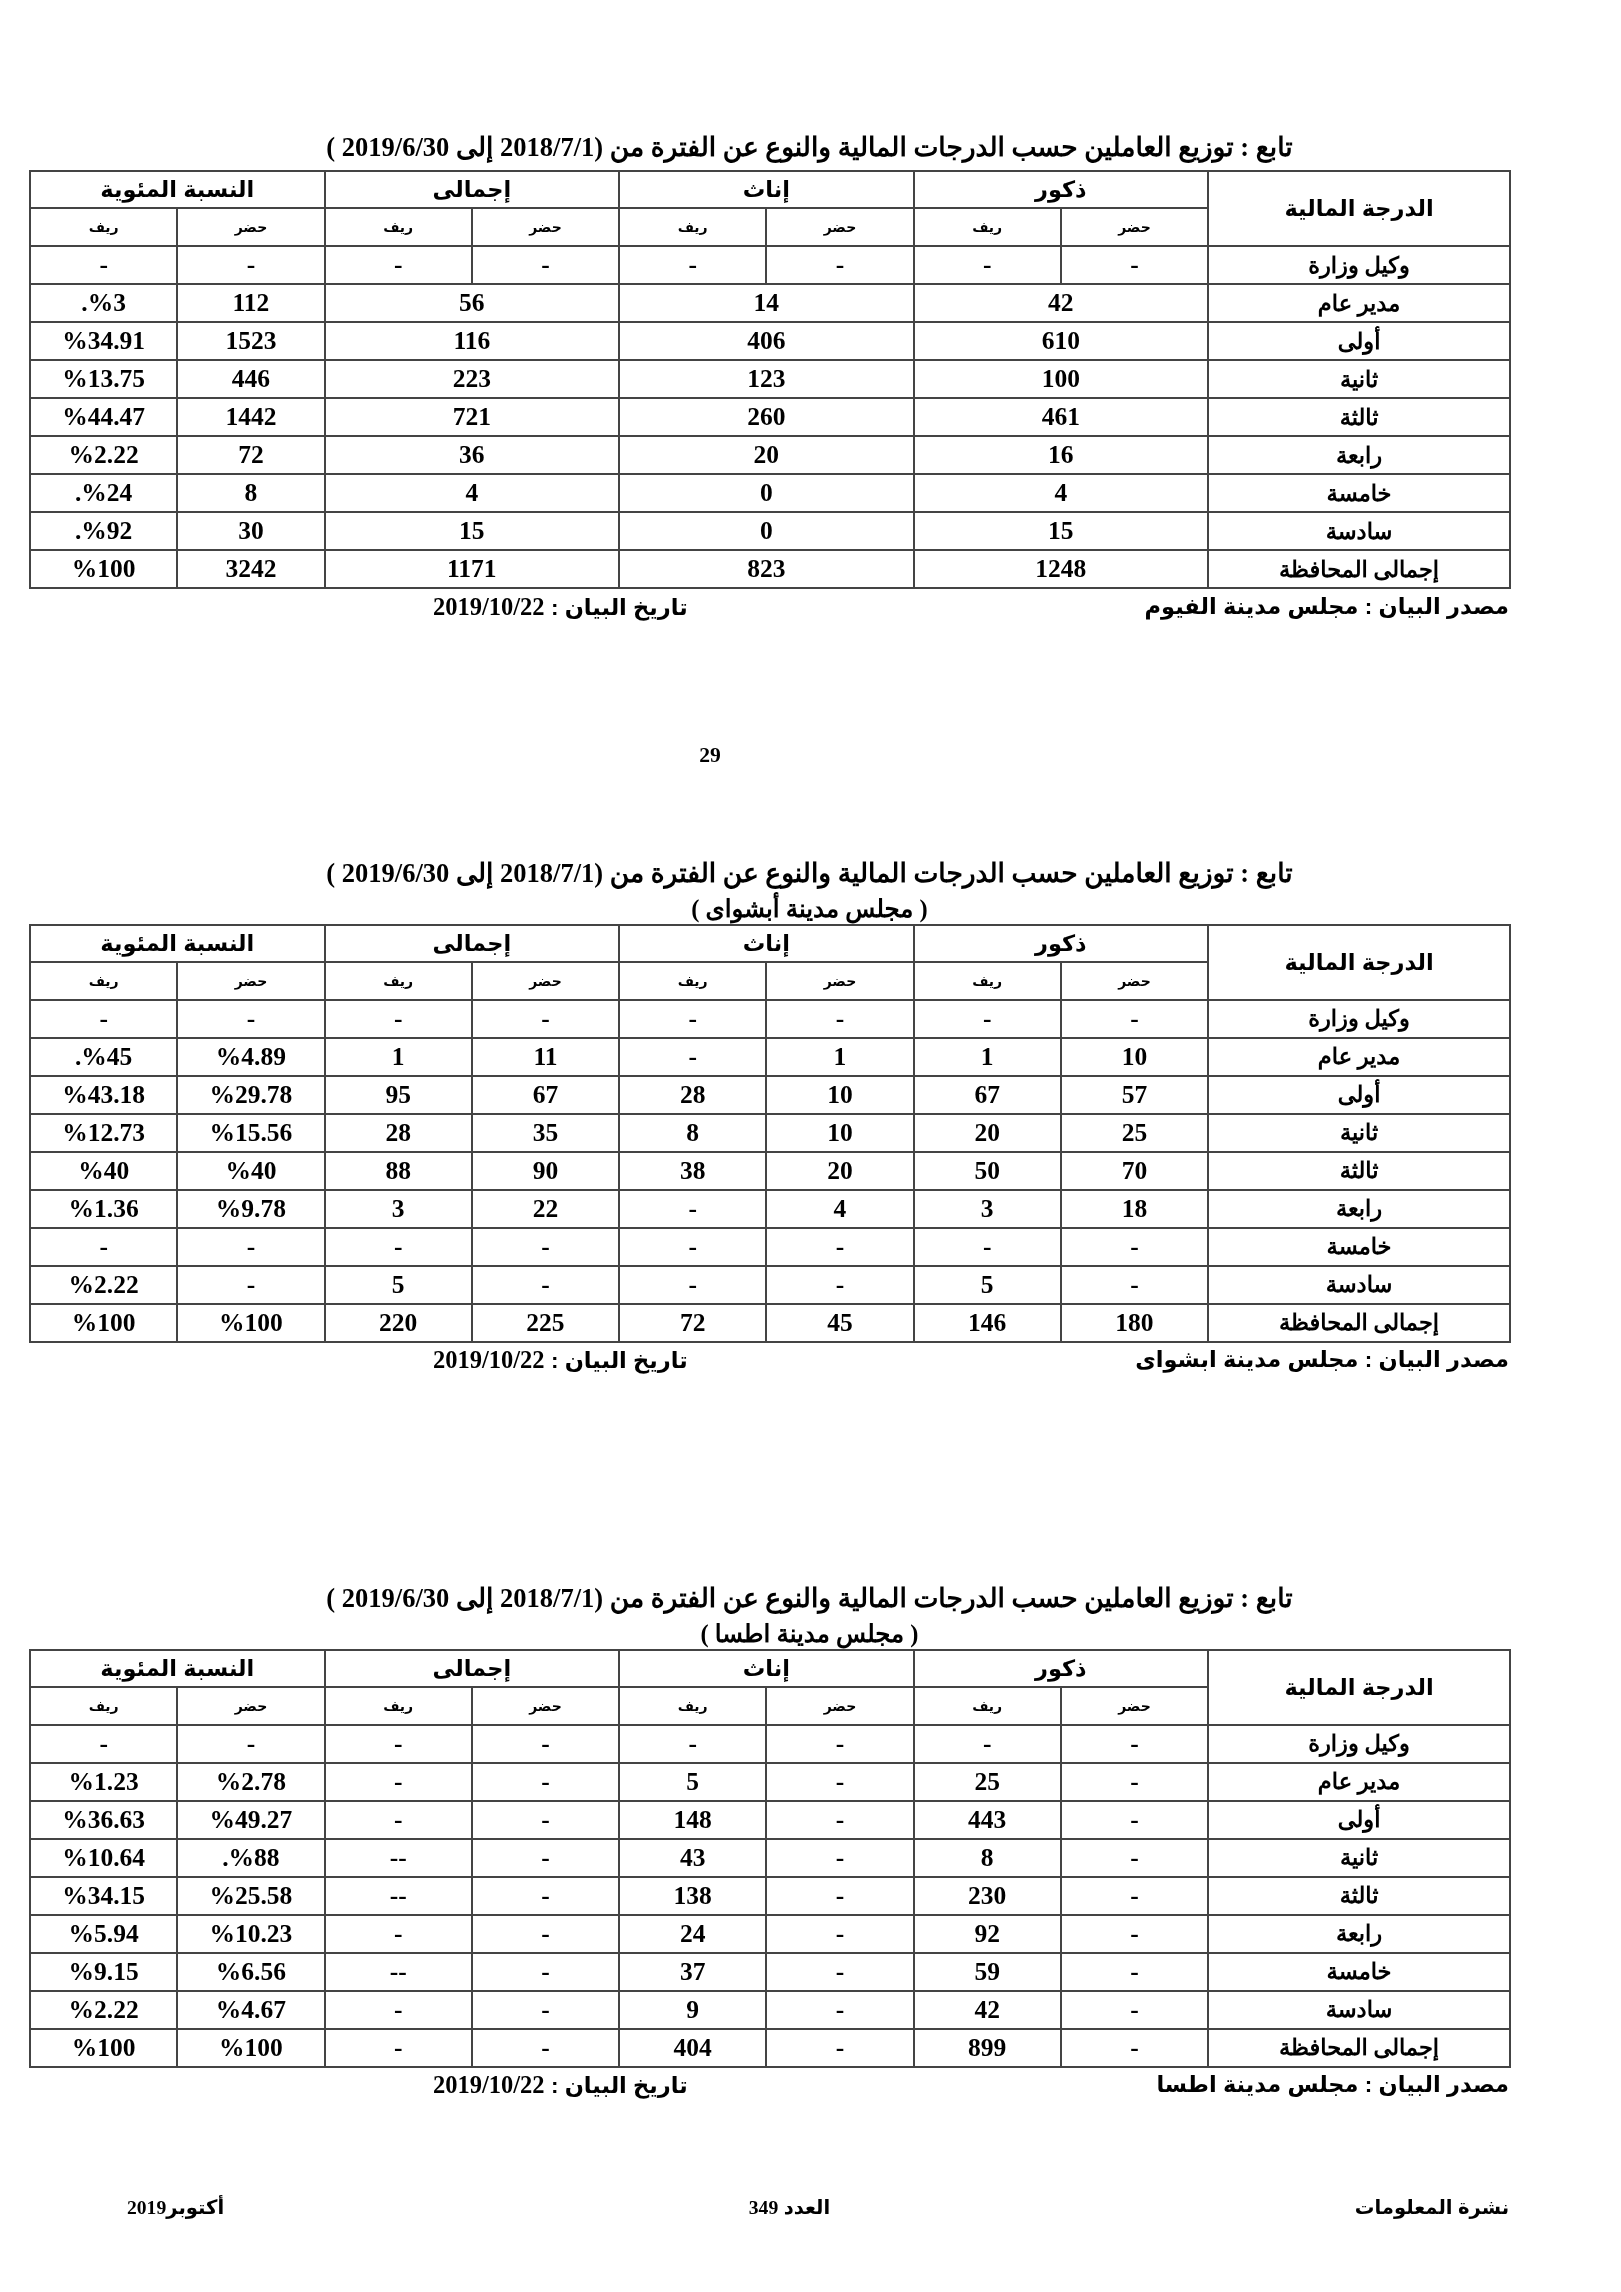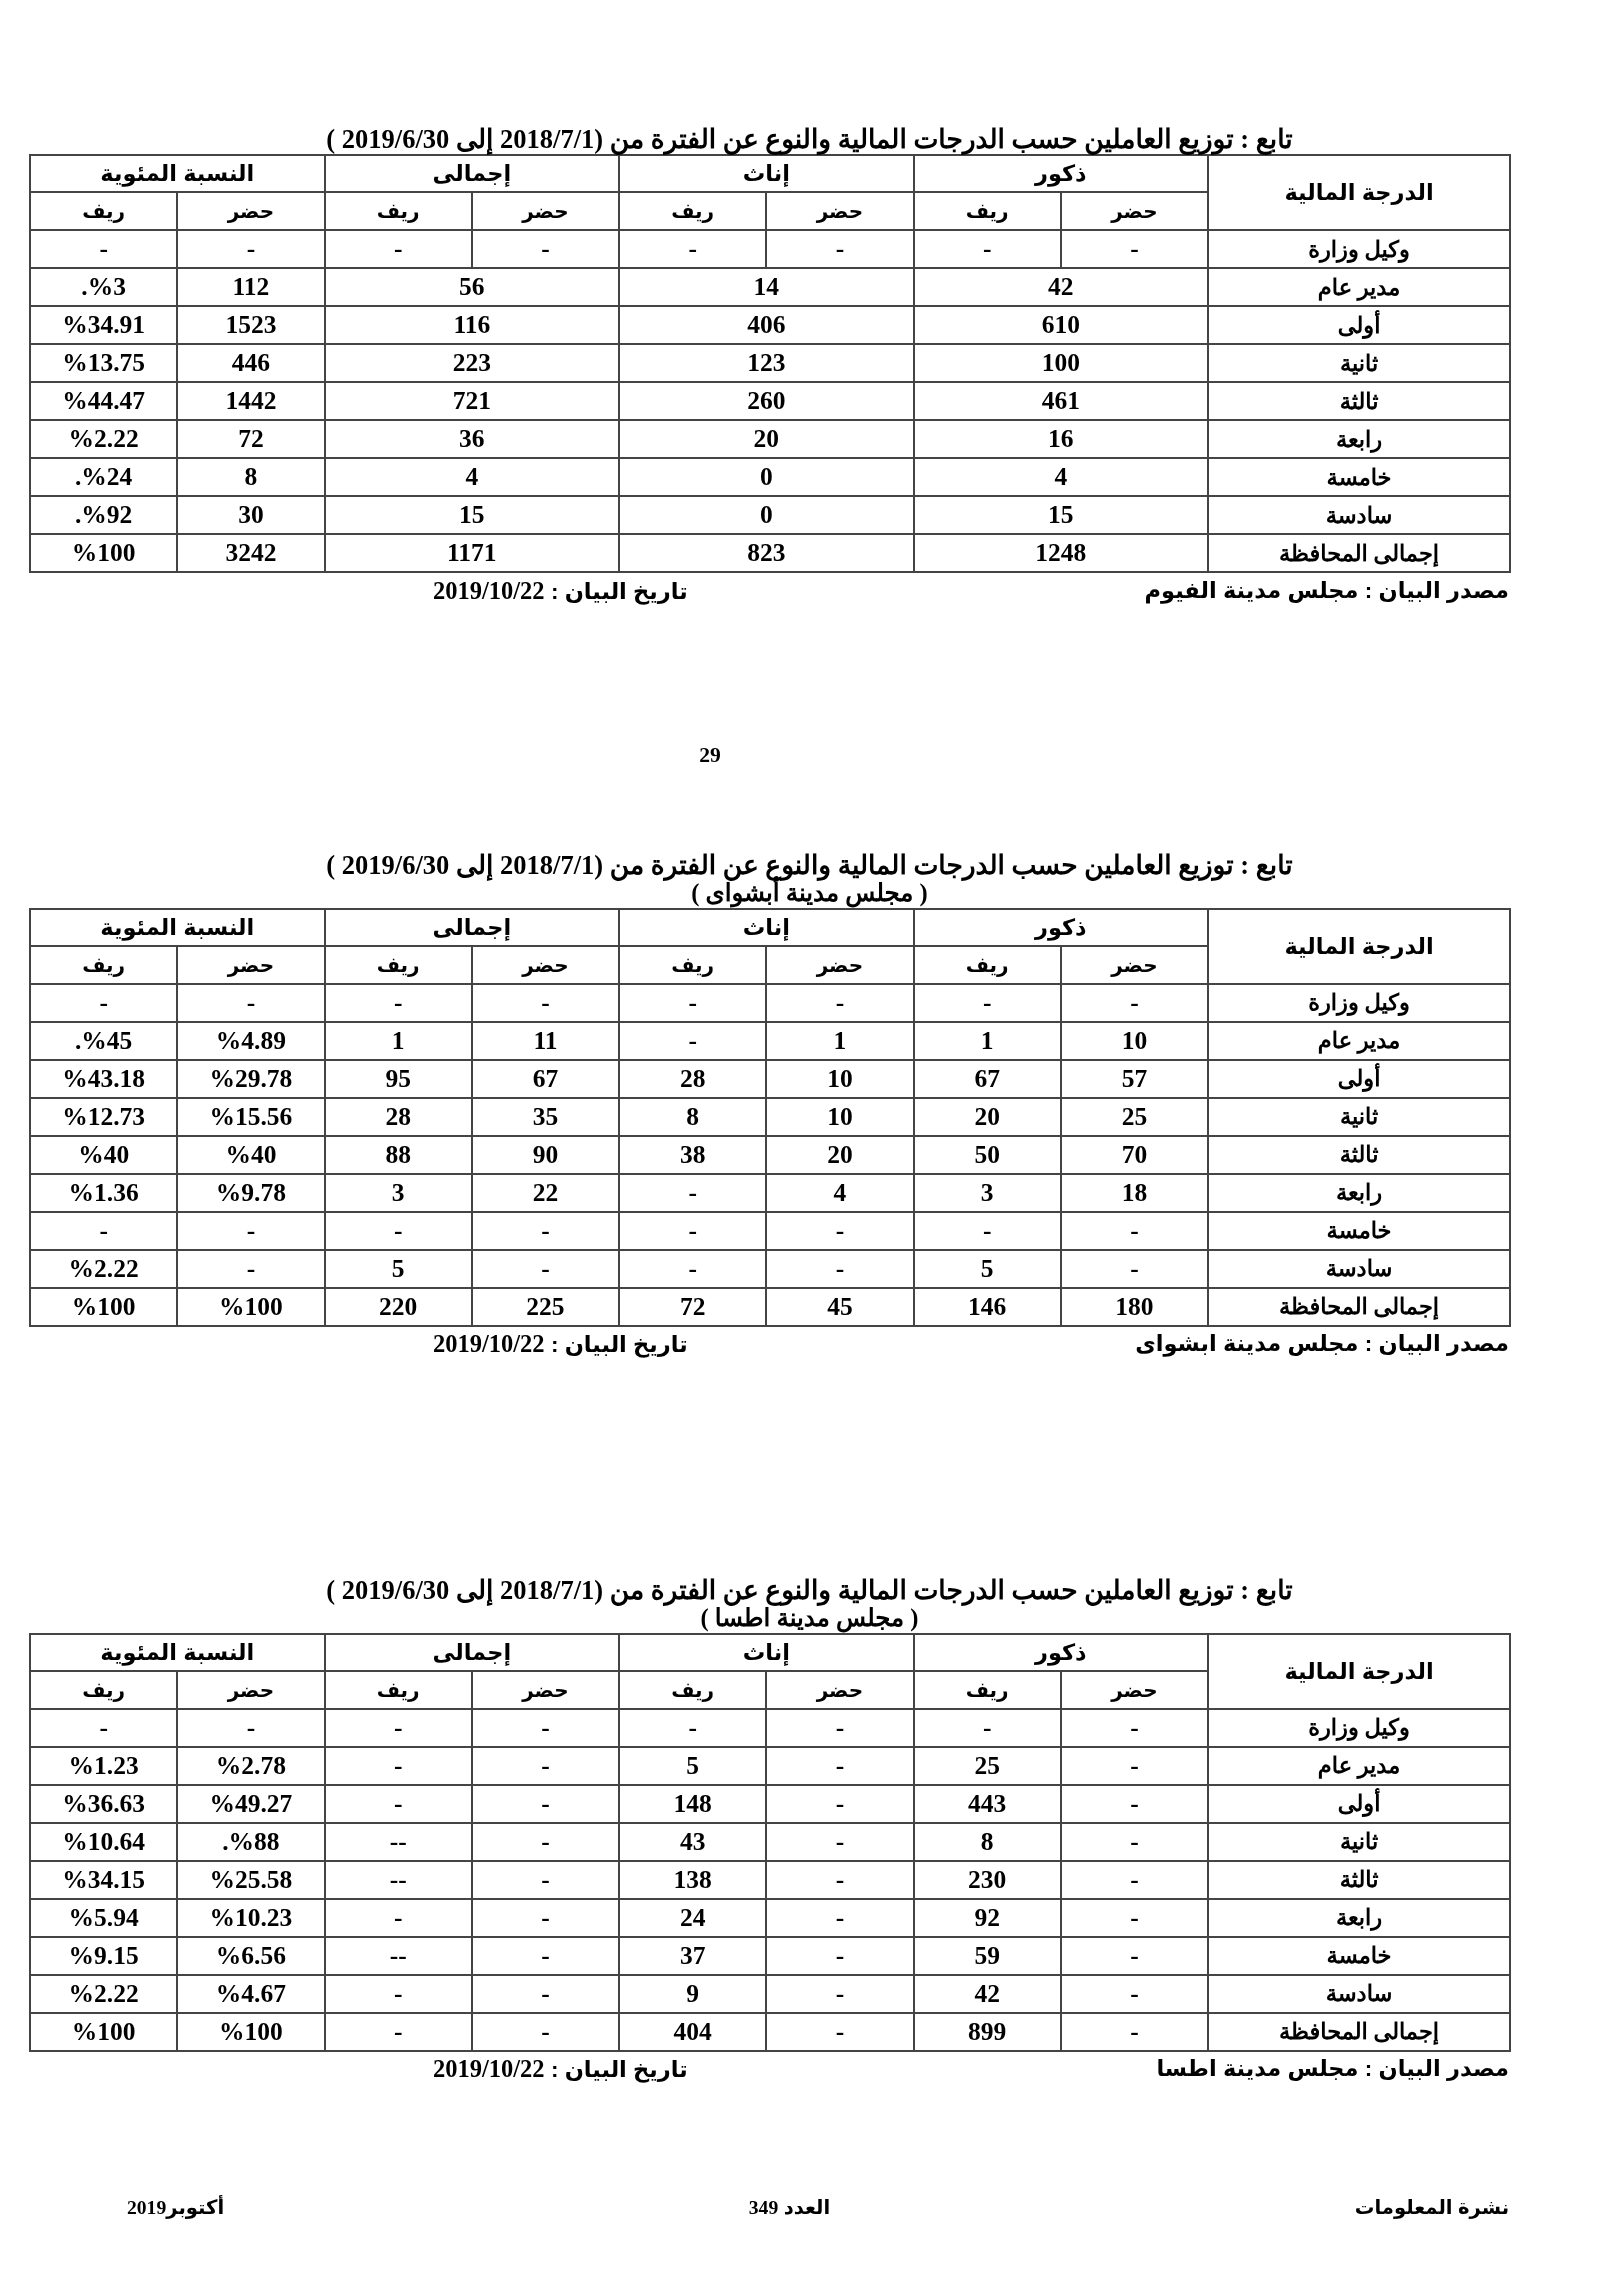--- a/index.html
+++ b/index.html
@@ -4,36 +4,36 @@
   <style>
     html, body { margin: 0; padding: 0; background: #ffffff; }
     body {
       width: 1621px; height: 2293px; position: relative; overflow: hidden;
       font-family: "Liberation Serif", "DejaVu Serif", serif;
       color: #000; direction: rtl;
     }
     .section { position: absolute; left: 108px; width: 1403px; }
     .title {
       text-align: center; font-weight: bold; font-size: 26.5px; line-height: 29px;
-      margin: 0; white-space: nowrap;
+      margin: 8px; white-space: nowrap;
     }
     .subtitle {
       text-align: center; font-weight: bold; font-size: 24.5px; line-height: 25.5px;
       margin: 0 0 2px 0;
     }
     table {
       width: 1482px; border-collapse: collapse; table-layout: fixed;
       border: 2px solid #333;
     }
     th, td {
       border: 2px solid #444; text-align: center; font-weight: bold;
       padding: 0; overflow: hidden; white-space: nowrap;
     }
     th { font-family: "Liberation Sans", "DejaVu Sans", sans-serif; font-size: 22.5px; height: 35px; }
-    th.sub { font-size: 20px; height: 36px; }
+    th.sub { font-size: 14px; height: 36px; }
     td { font-size: 25.5px; height: 36px; }
     td.label { font-family: Liberation Serif, serif; font-size: 22.5px; }
     td.merged { }
     .col-grade { width: 285px; }
     .col-half { width: 139px; }
     .footer-line {
       display: flex; justify-content: space-between; font-weight: bold; font-size: 22.5px;
       margin-top: 3.9px; padding: 0 2px;
       font-family: "Liberation Sans", "DejaVu Sans", sans-serif;
     }

